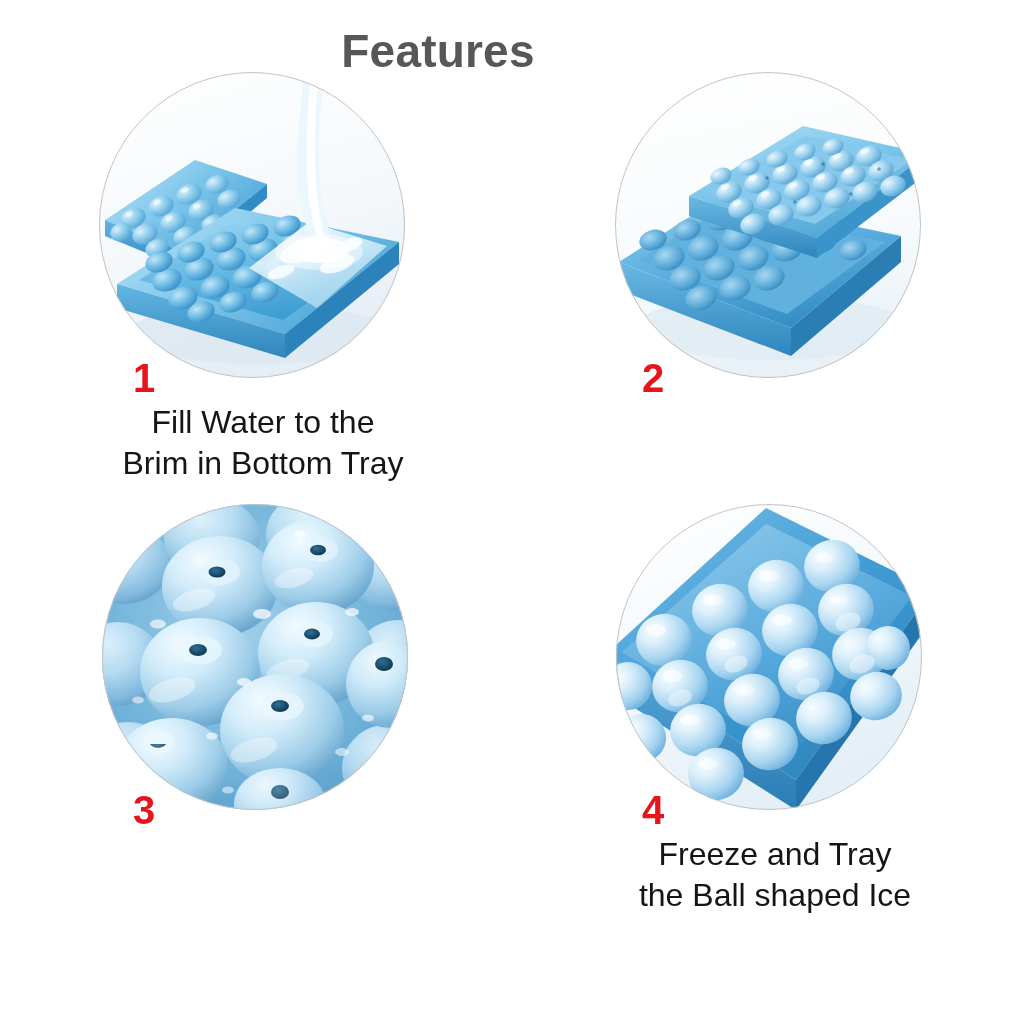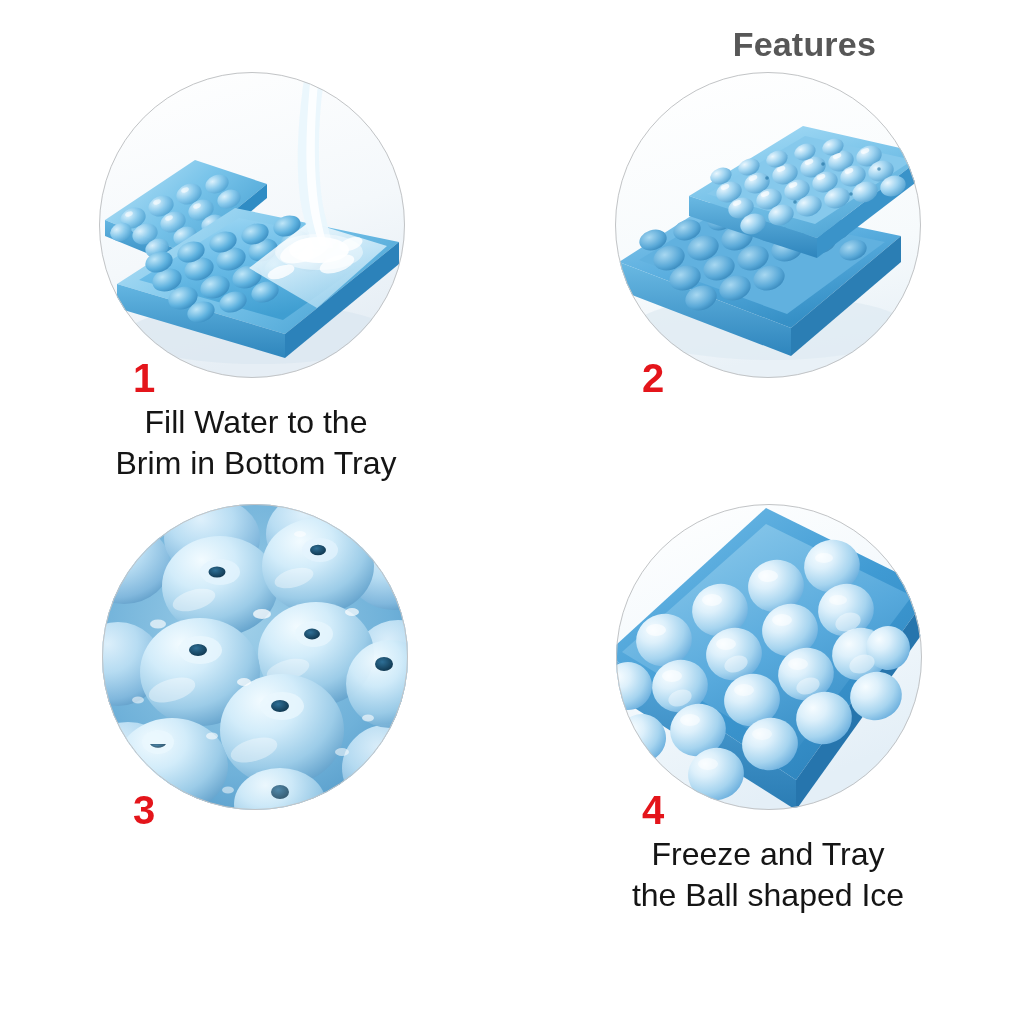--- a/index.html
+++ b/index.html
@@ -21,22 +21,22 @@
     inset: 0;
     background: #ffffff;
   }
 
   
   .title {
     position: absolute;
     left: 0;
     top: 26px;
     width: 876px;
-    text-align: right;
-    font-size: 34px;
+    text-align: center;
+    font-size: 46px;
     font-weight: bold;
     color: #575757;
     letter-spacing: 0.2px;
     line-height: 1.1;
   }
 
   
   .panel {
     position: absolute;
     width: 512px;
@@ -87,21 +87,21 @@
     top: 286px;
   }
   .panel.p1 .step-num { left: 133px; }
   .panel.p2 .step-num { left: 130px; }
   .panel.p3 .step-num { left: 133px; top: 290px; }
   .panel.p4 .step-num { left: 130px; top: 290px; }
 
   
   .caption {
     position: absolute;
-    left: 0;
+    left: 7px;
     width: 512px;
     text-align: center;
     font-size: 32px;
     color: #151515;
     line-height: 1.28;
     top: 330px;
     white-space: pre-line;
   }
   .panel.p3 .caption,
   .panel.p4 .caption { top: 334px; }

